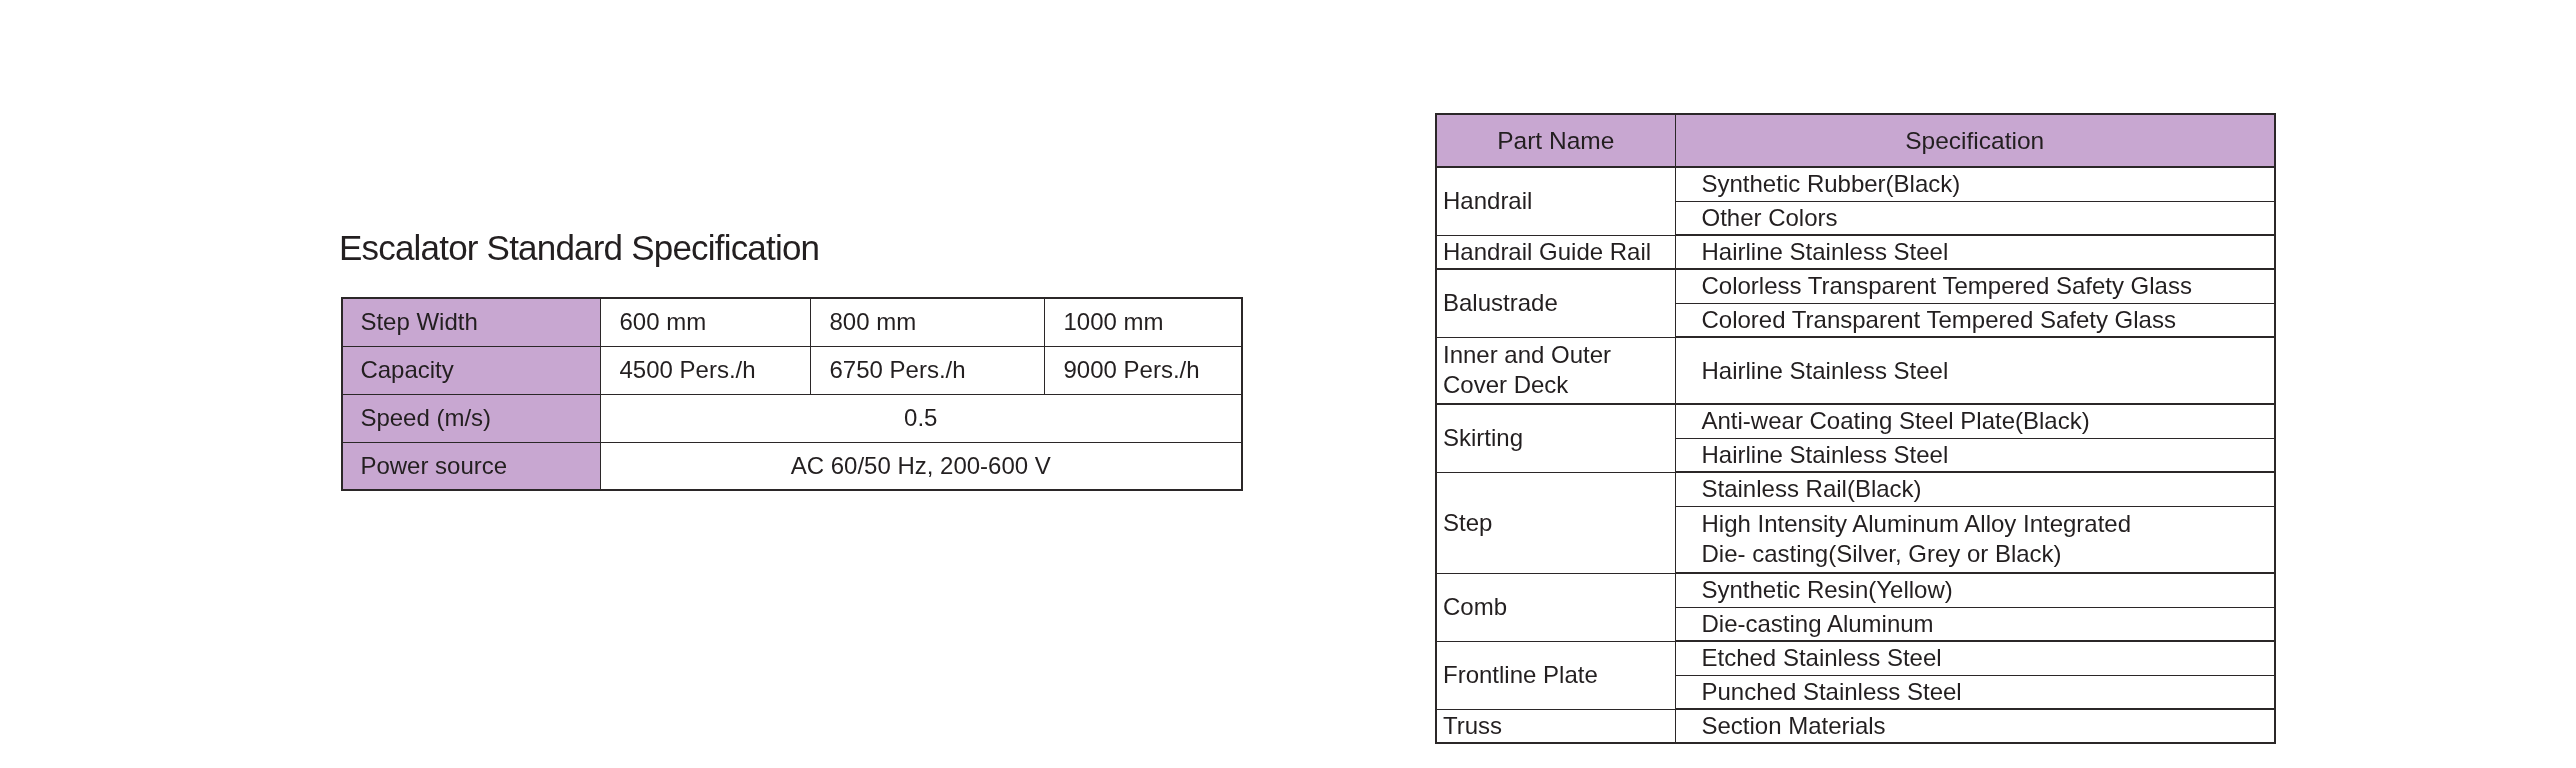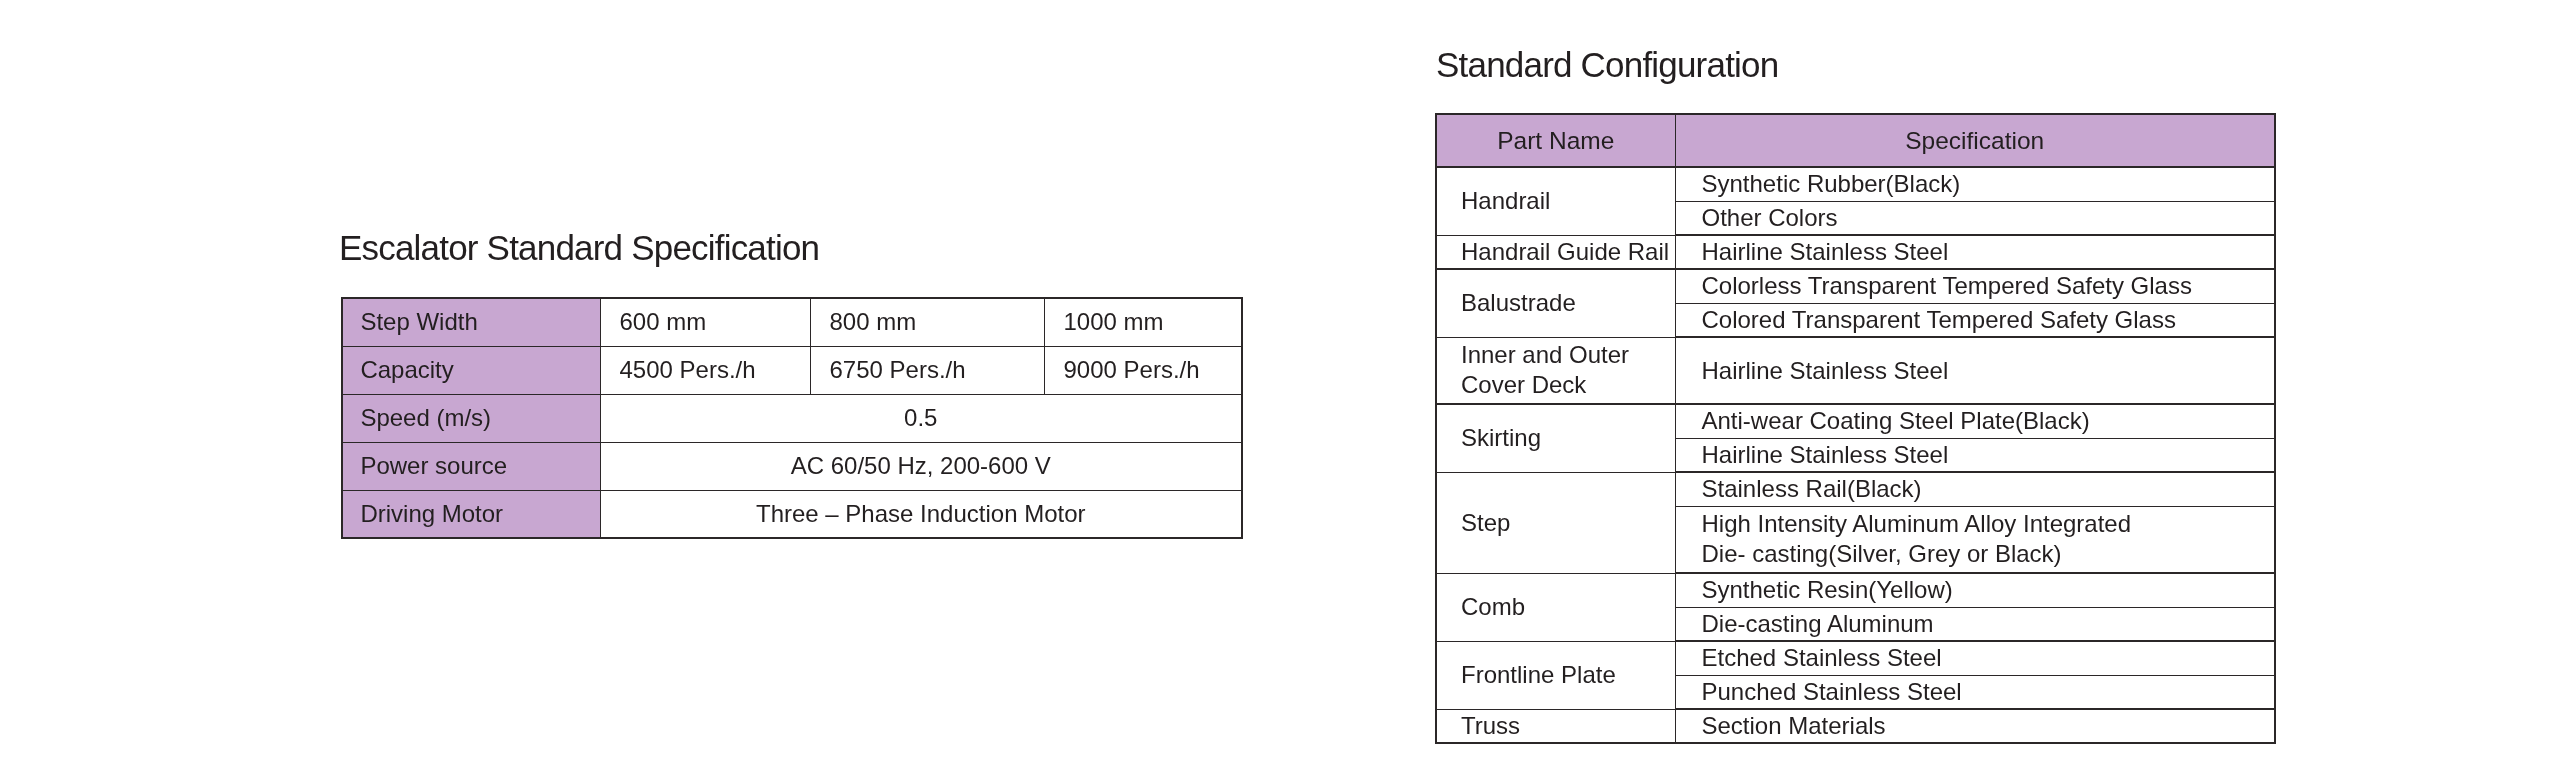--- a/index.html
+++ b/index.html
@@ -74,21 +74,21 @@
     border: 2.4px solid #2b2728;
   }
   #right-table th {
     background: #c8a7d1;
     text-align: center;
     font-size: 24.5px;
     height: 49px;
     border-bottom-width: 2.4px;
   }
   #right-table td.part {
-    padding-left: 24px;
+    padding-left: 6px;
     text-align: left;
     background: #ffffff;
   }
   #right-table td.spec {
     padding-left: 26px;
     text-align: left;
     background: #ffffff;
   }
   #right-table tr.r-single { height: 34px; }
   #right-table tr.r-tall   { height: 67px; }
@@ -123,28 +123,23 @@
         <td class="val">9000 Pers./h</td>
       </tr>
       <tr>
         <td class="rh">Speed (m/s)</td>
         <td class="valc" colspan="3">0.5</td>
       </tr>
       <tr>
         <td class="rh">Power source</td>
         <td class="valc" colspan="3">AC 60/50 Hz, 200-600 V</td>
       </tr>
-      <tr>
-        <td class="rh">Driving Motor</td>
-        <td class="valc" colspan="3">Three – Phase Induction Motor</td>
-      </tr>
     </tbody>
   </table>
 
-  <div id="right-title" class="section-title">Standard Configuration</div>
 
   <table id="right-table">
     <colgroup>
       <col style="width:239px">
         <col style="width:600px">
     </colgroup>
     <tbody>
       <tr>
         <th>Part Name</th>
         <th>Specification</th>

